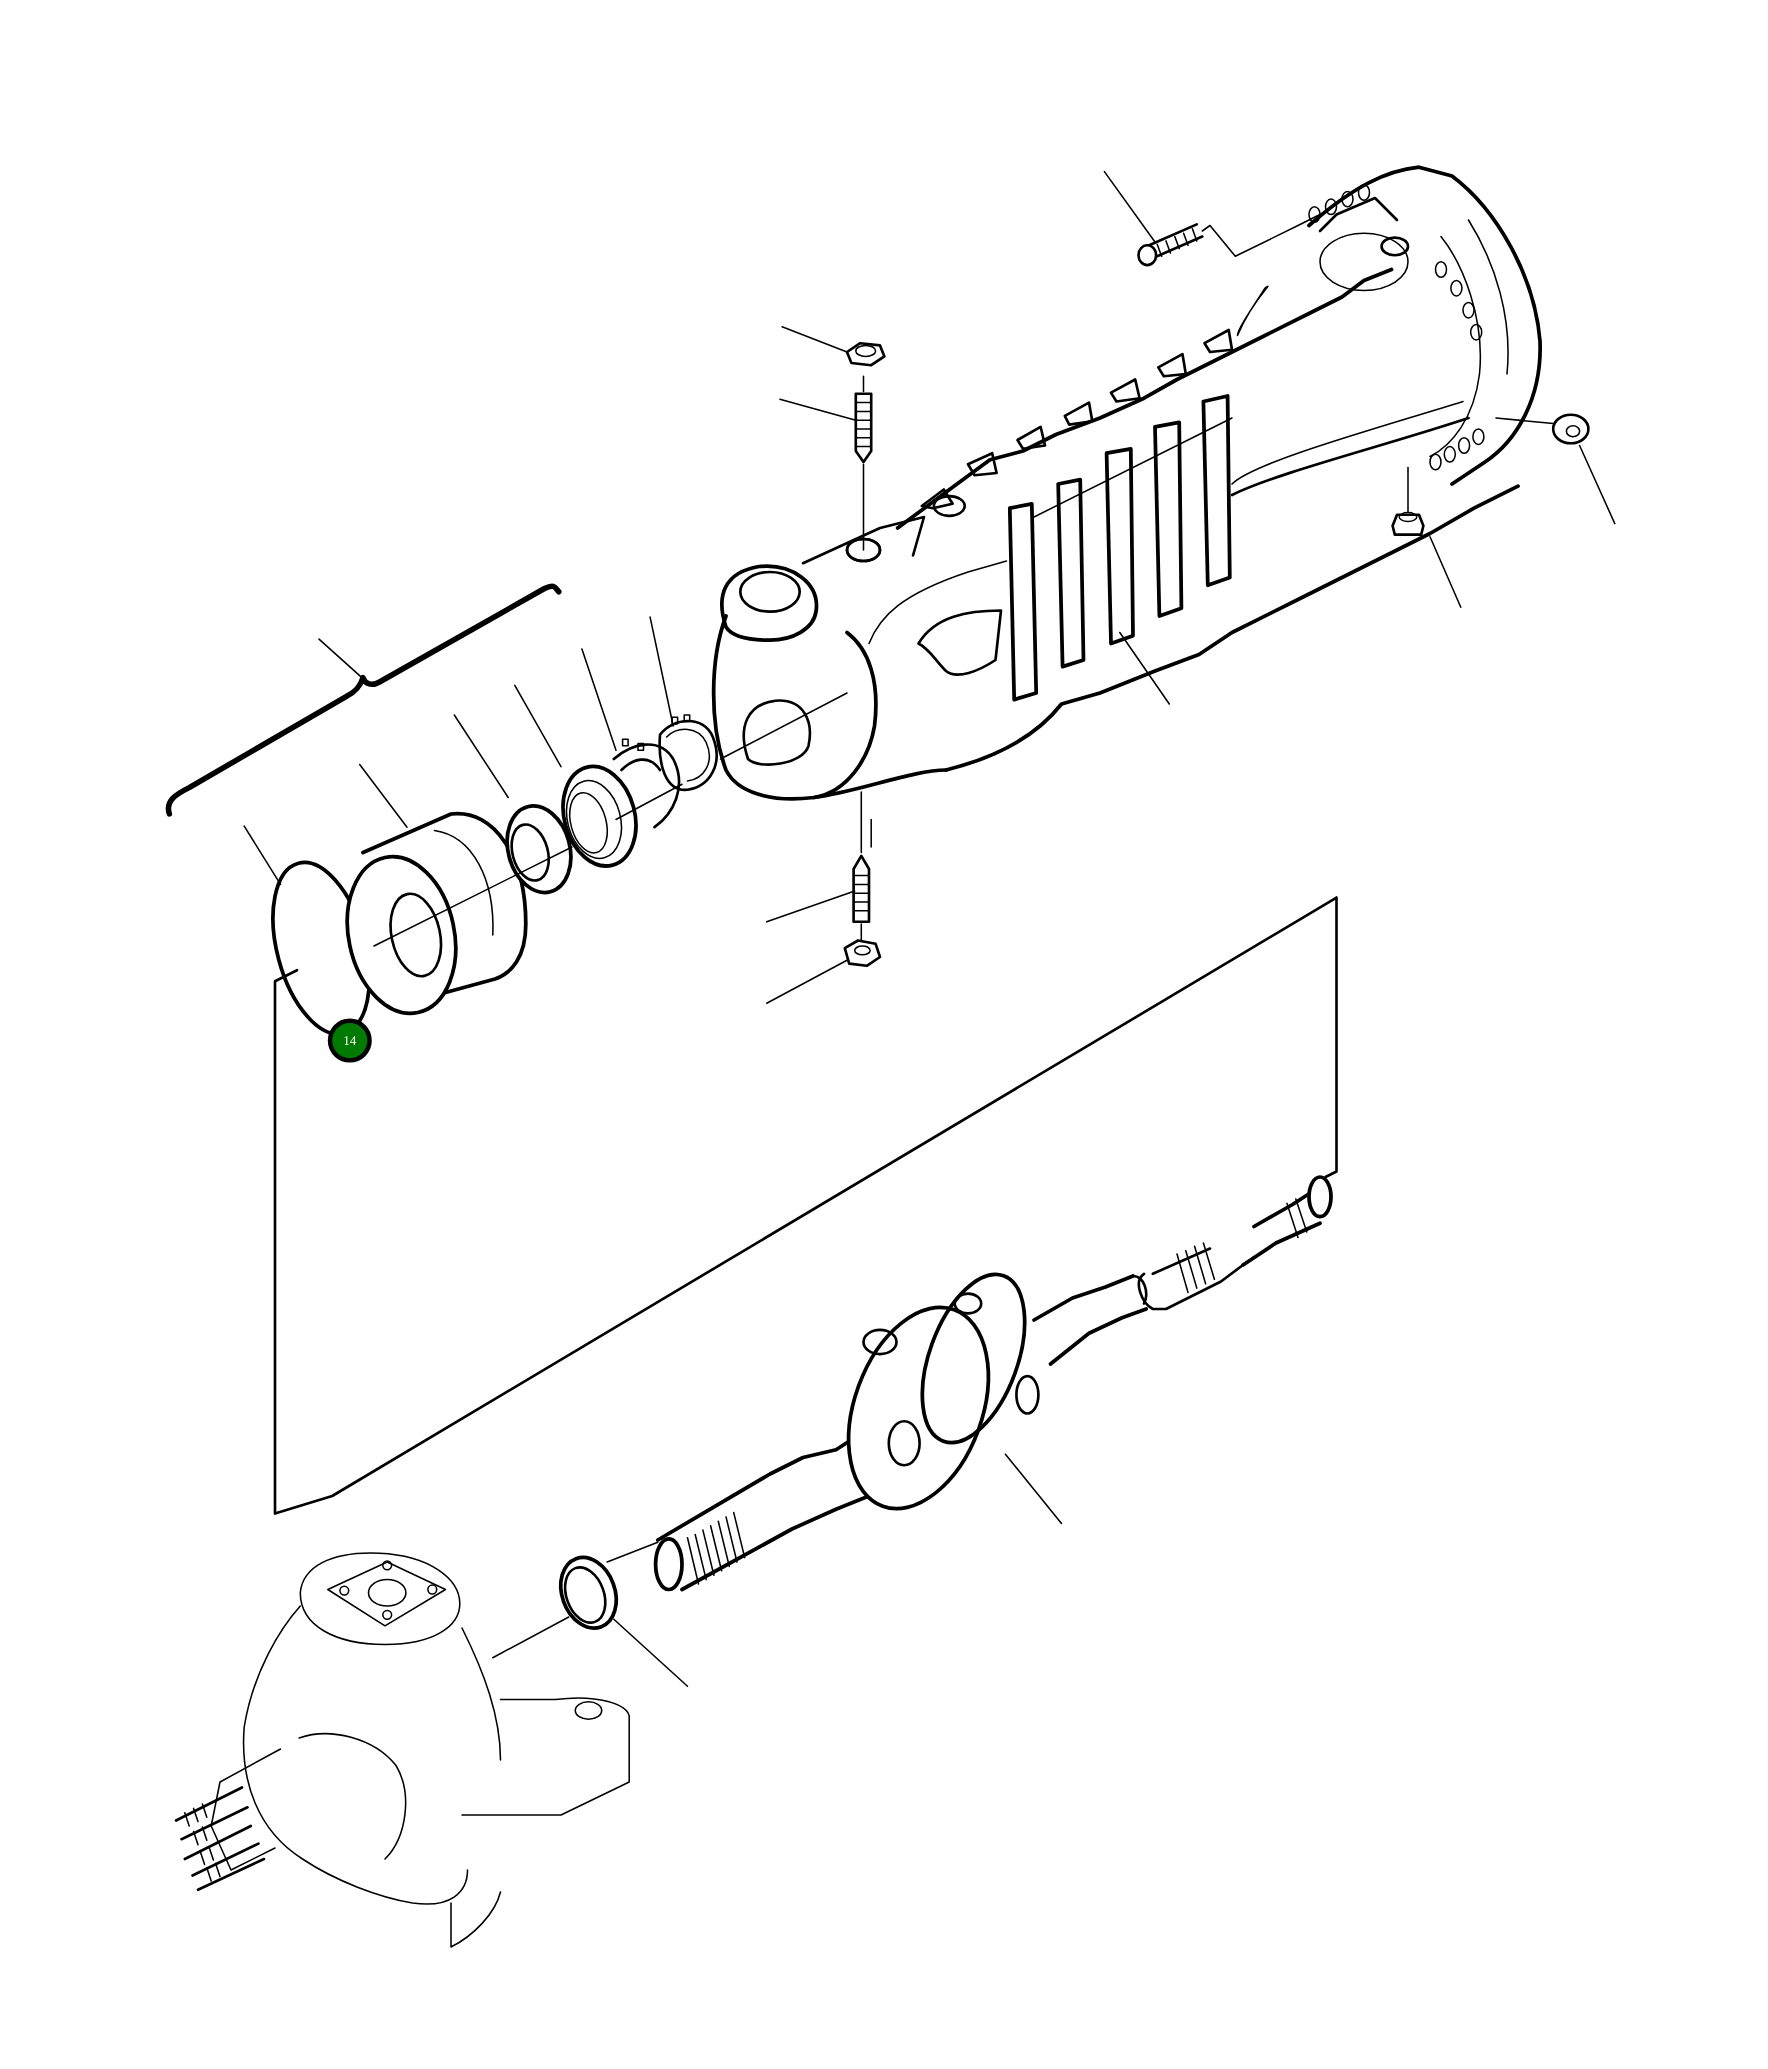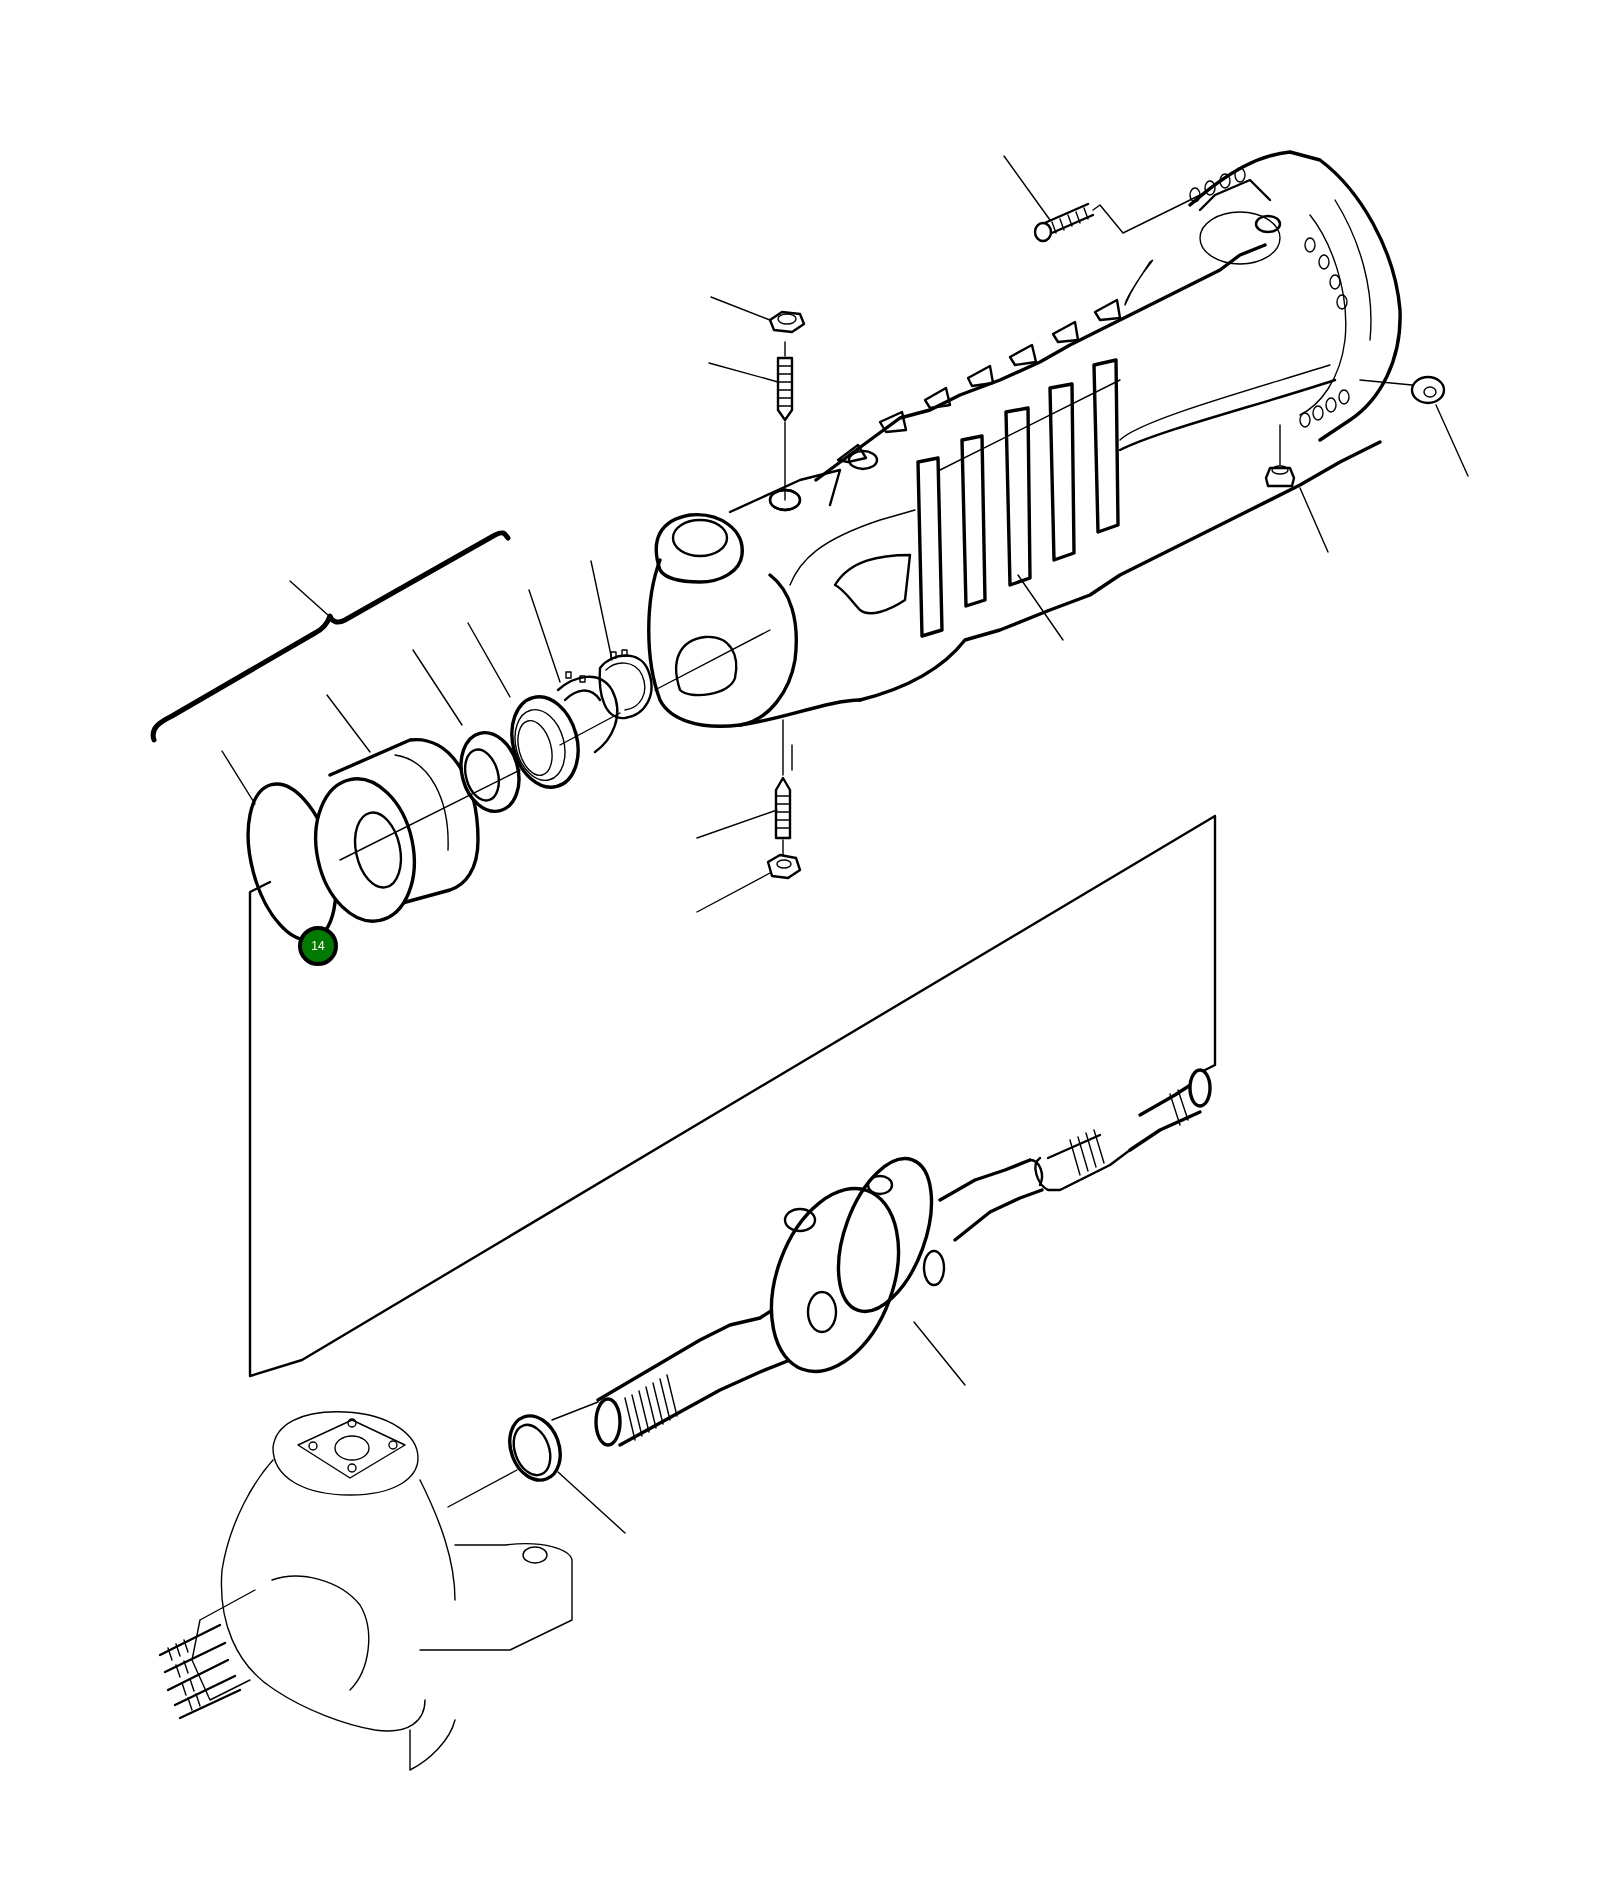--- a/index.html
+++ b/index.html
@@ -7,21 +7,21 @@
   #diagram { position:absolute; left:0; top:0; width:1607px; height:1881px; }
   .ln { fill:none; stroke:#000; stroke-linecap:round; stroke-linejoin:round; }
   .t1 { stroke-width:1.4; }
   .t2 { stroke-width:2.4; }
   .t3 { stroke-width:3.4; }
   .t4 { stroke-width:5; }
   .fill-w { fill:#fff; }
   .callout {
     position:absolute; width:32px; height:32px; border-radius:50%;
     border:4px solid #000; display:flex; align-items:center; justify-content:center;
-    color:#fff; font-size:12px; font-family:Liberation Sans, sans-serif; cursor:pointer;
+    color:#fff; font-size:12px; font-family:Liberation Serif, serif; cursor:pointer;
   }
 </style>
 </head>
 <body>
 
 <svg id="diagram" viewBox="0 0 1607 1881" xmlns="http://www.w3.org/2000/svg">
 
   <g>
 
     <path class="ln t3" d="M816 480 L870 440 L900 418 L930 410 L960 395 L1000 380 L1040 362 L1070 345 L1110 325 L1150 305 L1190 285 L1220 270 L1240 255 L1265 245"></path>

